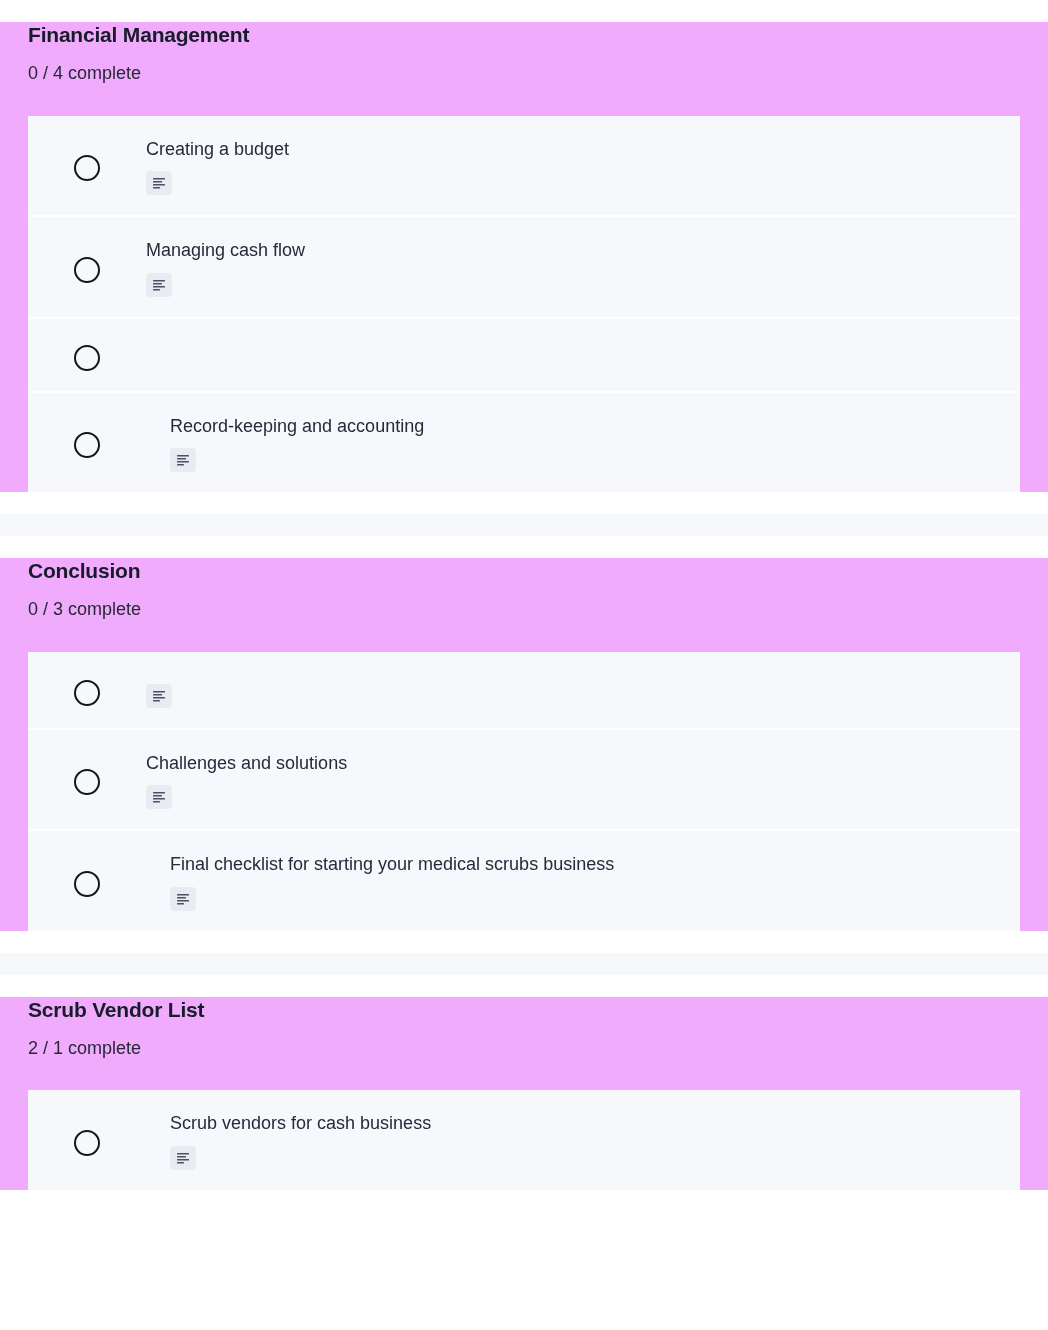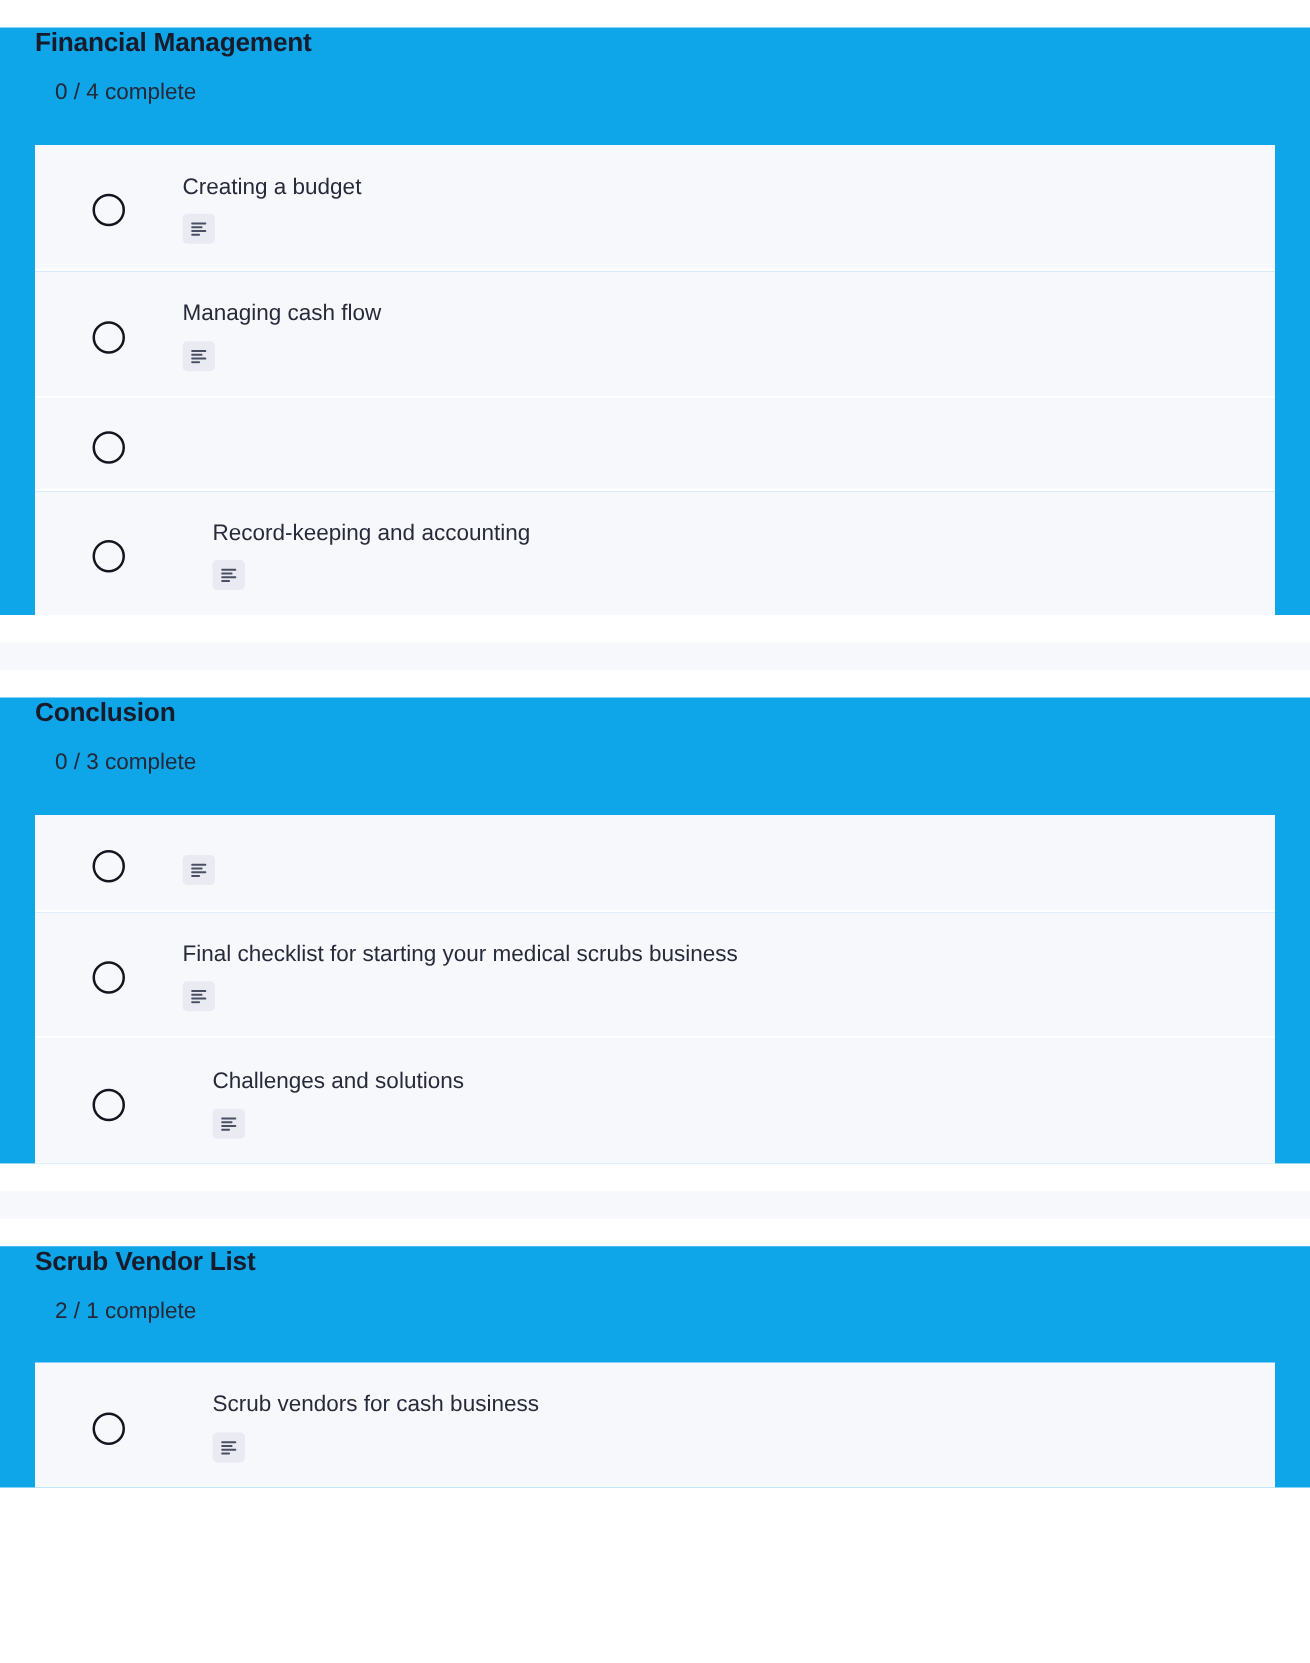--- a/index.html
+++ b/index.html
@@ -13,41 +13,40 @@
     width: 1048px;
     min-height: 1330px;
     color: #1a1d29;
   }
   .page {
     width: 1048px;
     box-sizing: border-box;
   }
   .section {
     padding: 0 0 0 0;
-    background: #0ea5e9;
+    background: #f0abfc;
   }
   .section-header {
     padding: 0 28px;
   }
   .section-title {
     font-size: 21px;
     font-weight: bold;
     letter-spacing: -0.2px;
     color: #181b2a;
     margin: 0;
     padding: 0;
     line-height: 1.2;
   }
   .section-progress {
     font-size: 18px;
     color: #252836;
     margin-top: 16px;
     line-height: 1.2;
     font-weight: 400;
-    margin-left: 16px;
   }
   .lessons {
     margin-top: 31px;
     padding: 0 28px;
     display: block;
   }
   .lesson-row {
     background: #f7f8fc;
     display: flex;
     align-items: center;
@@ -218,40 +217,40 @@
             </span>
           </div>
         </div>
       </div>
 
       <div class="lesson-row">
         <div class="check-col">
           <span class="check-circle"></span>
         </div>
         <div class="lesson-main">
+          <div class="lesson-title">Challenges and solutions</div>
+          <div class="lesson-meta">
+            <span class="doc-icon">
+              <svg width="14" height="12" viewBox="0 0 14 12" aria-hidden="true">
+                <rect x="1" y="1" width="12" height="1.5" rx="0.6" fill="#4a4f63"></rect>
+                <rect x="1" y="4" width="9" height="1.5" rx="0.6" fill="#4a4f63"></rect>
+                <rect x="1" y="7" width="12" height="1.5" rx="0.6" fill="#4a4f63"></rect>
+                <rect x="1" y="10" width="7" height="1.5" rx="0.6" fill="#4a4f63"></rect>
+              </svg>
+            </span>
+          </div>
+        </div>
+      </div>
+
+      <div class="lesson-row">
+        <div class="check-col">
+          <span class="check-circle"></span>
+        </div>
+        <div class="lesson-main">
           <div class="lesson-title">Final checklist for starting your medical scrubs business</div>
-          <div class="lesson-meta">
-            <span class="doc-icon">
-              <svg width="14" height="12" viewBox="0 0 14 12" aria-hidden="true">
-                <rect x="1" y="1" width="12" height="1.5" rx="0.6" fill="#4a4f63"></rect>
-                <rect x="1" y="4" width="9" height="1.5" rx="0.6" fill="#4a4f63"></rect>
-                <rect x="1" y="7" width="12" height="1.5" rx="0.6" fill="#4a4f63"></rect>
-                <rect x="1" y="10" width="7" height="1.5" rx="0.6" fill="#4a4f63"></rect>
-              </svg>
-            </span>
-          </div>
-        </div>
-      </div>
-
-      <div class="lesson-row">
-        <div class="check-col">
-          <span class="check-circle"></span>
-        </div>
-        <div class="lesson-main">
-          <div class="lesson-title">Challenges and solutions</div>
           <div class="lesson-meta">
             <span class="doc-icon">
               <svg width="14" height="12" viewBox="0 0 14 12" aria-hidden="true">
                 <rect x="1" y="1" width="12" height="1.5" rx="0.6" fill="#4a4f63"></rect>
                 <rect x="1" y="4" width="9" height="1.5" rx="0.6" fill="#4a4f63"></rect>
                 <rect x="1" y="7" width="12" height="1.5" rx="0.6" fill="#4a4f63"></rect>
                 <rect x="1" y="10" width="7" height="1.5" rx="0.6" fill="#4a4f63"></rect>
               </svg>
             </span>
           </div>

